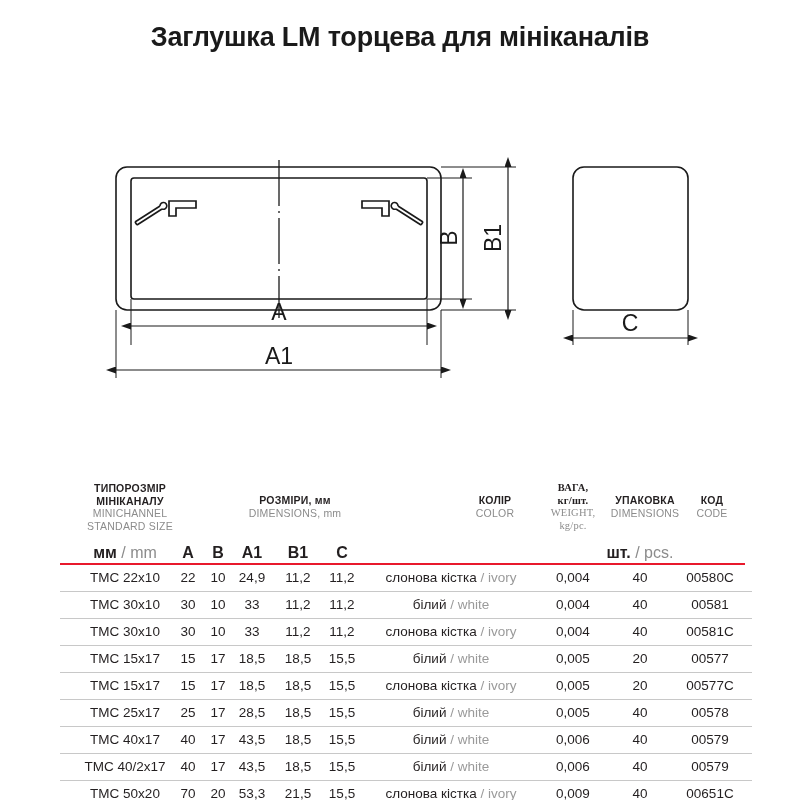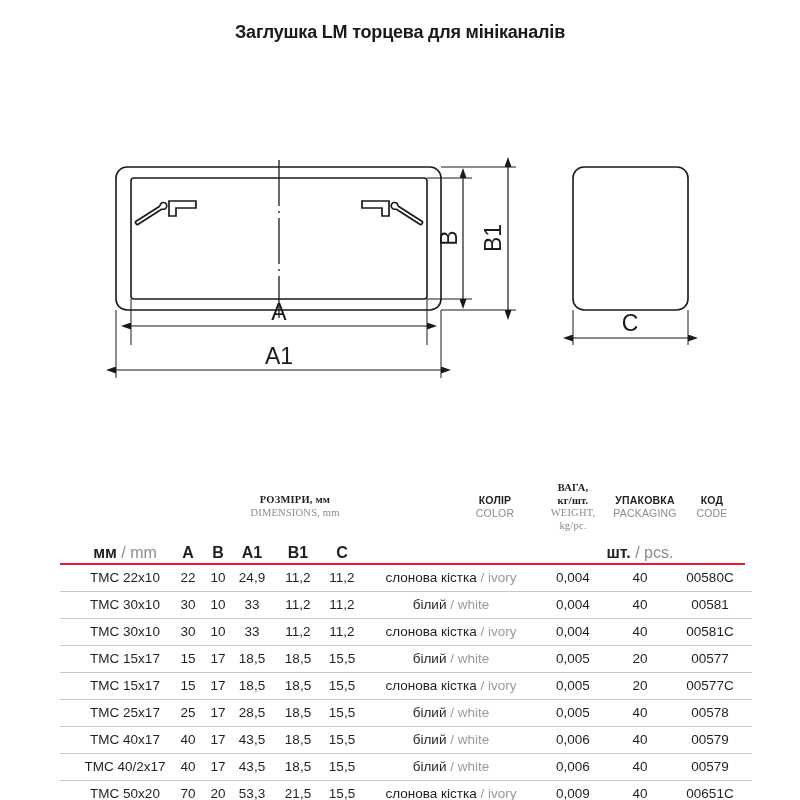--- a/index.html
+++ b/index.html
@@ -16,21 +16,21 @@
     overflow: hidden;
   }
 
   
   #page-title {
     position: absolute;
     left: 0;
     top: 22px;
     width: 800px;
     text-align: center;
-    font-size: 18px;
+    font-size: 27px;
     font-weight: 700;
     letter-spacing: -0.2px;
     color: #1a1a1a;
   }
 
   
   #drawing {
     position: absolute;
     left: 0;
     top: 130px;
@@ -196,41 +196,47 @@
       <line x1="688" y1="180" x2="688" y2="215"></line>
     </g>
     <line x1="573" y1="208" x2="688" y2="208" stroke="#1a1a1a" stroke-width="1.2" marker-start="url(#arrL)" marker-end="url(#arrR)"></line>
     <text class="dimtext" x="630" y="201" text-anchor="middle" font-family="Liberation Sans, sans-serif" font-size="23" fill="#1a1a1a">C</text>
   </svg>
 </div>
 
 <div id="spec-table">
 
   <div class="thead">
-
-    <div class="th" style="left:150px; width:170px; top:12px;font-family:Liberation Serif, serif;">
+    <div class="th" style="left:0px; width:140px; top:0px;">
+      <span class="ua">ТИПОРОЗМІР</span>
+      <span class="ua">МІНІКАНАЛУ</span>
+      <span class="en">MINICHANNEL</span>
+      <span class="en">STANDARD SIZE</span>
+    </div>
+
+    <div class="th" style="left:150px; width:170px; top:12px;">
       <span class="ua">РОЗМІРИ, мм</span>
       <span class="en">DIMENSIONS, mm</span>
     </div>
 
     <div class="th" style="left:375px; width:120px; top:12px;">
       <span class="ua">КОЛІР</span>
       <span class="en">COLOR</span>
     </div>
 
     <div class="th" style="left:478px; width:70px; top:0px;font-family:Liberation Serif, serif;">
       <span class="ua">ВАГА,</span>
       <span class="ua">кг/шт.</span>
       <span class="en">WEIGHT,</span>
       <span class="en">kg/pc.</span>
     </div>
 
     <div class="th" style="left:545px; width:80px; top:12px;">
       <span class="ua">УПАКОВКА</span>
-      <span class="en">PACKAGING</span>
+      <span class="en">DIMENSIONS</span>
     </div>
 
     <div class="th" style="left:612px; width:80px; top:12px;">
       <span class="ua">КОД</span>
       <span class="en">CODE</span>
     </div>
   </div>
 
   <div class="subhead">
     <div class="sub c-size">

